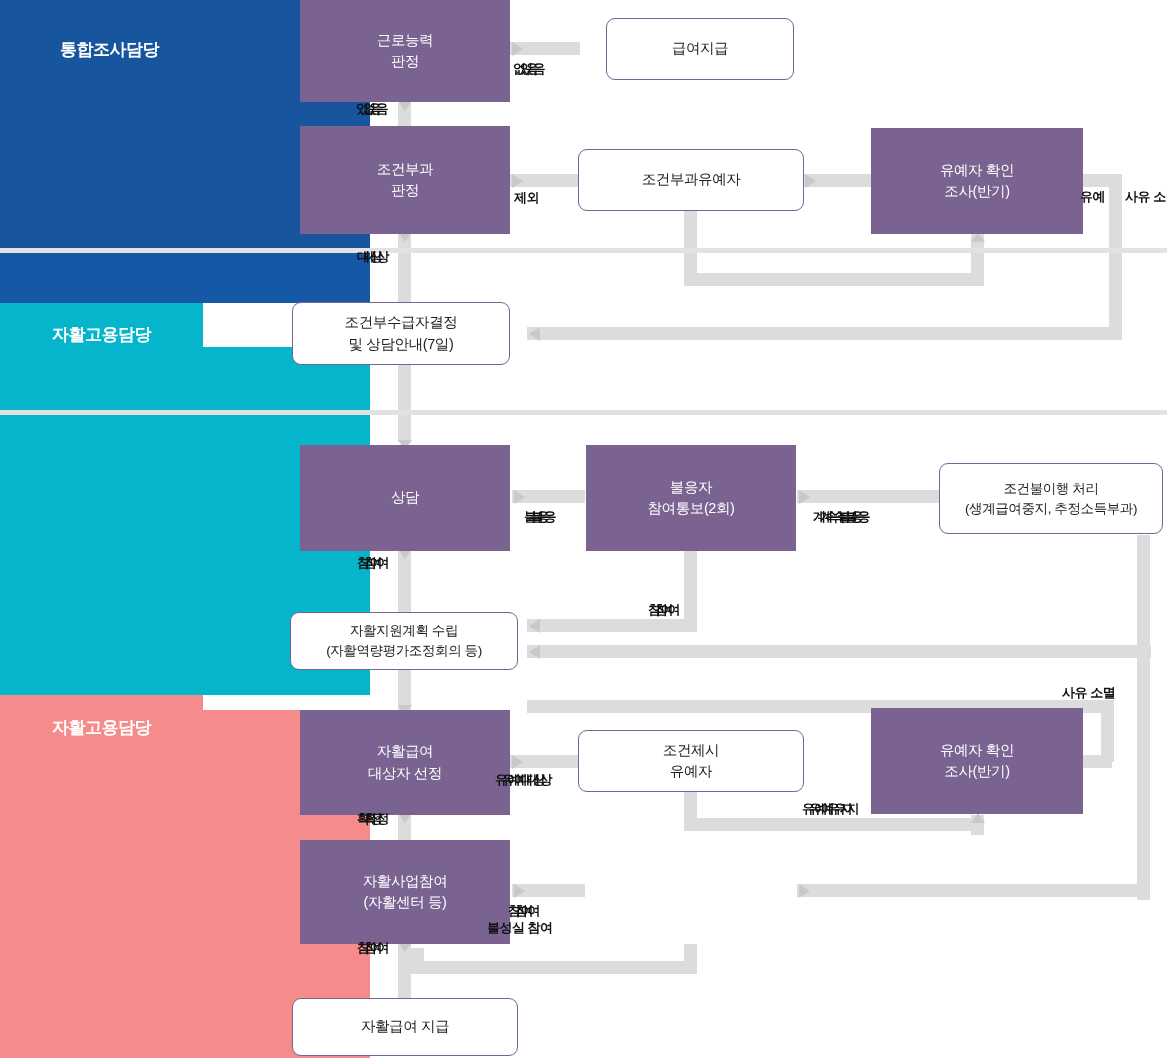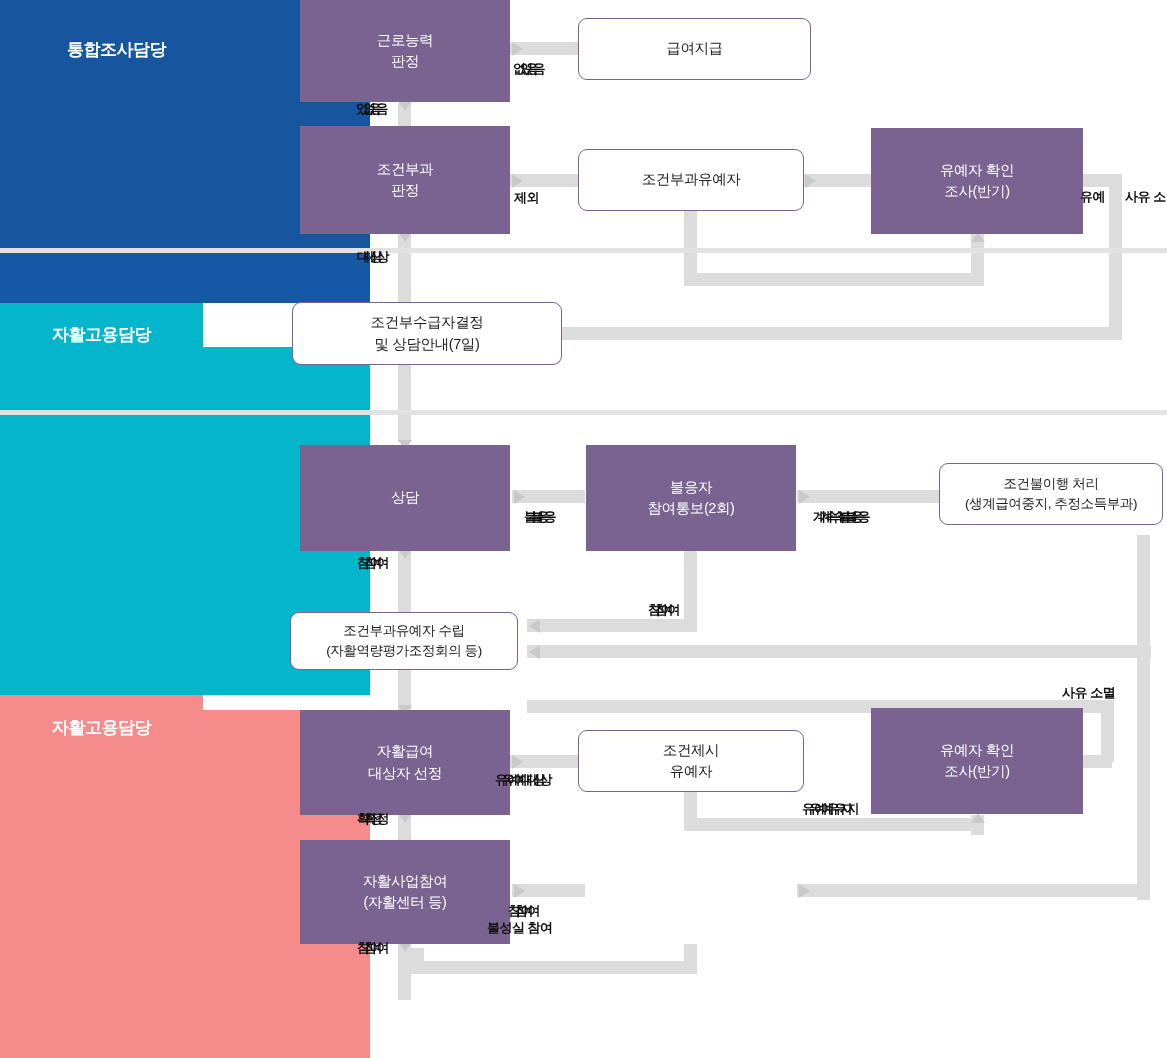--- a/index.html
+++ b/index.html
@@ -113,21 +113,21 @@
   }
 </style>
 </head>
 <body>
 
 <div id="stage">
 
   <div class="band" style="left:0;top:0;width:370px;height:248px;background:#17559e;"></div>
   <div class="band" style="left:0;top:253px;width:370px;height:50px;background:#1558a5;"></div>
   <div class="band" style="left:0;top:303px;width:203px;height:44px;background:#1558a5;"></div>
-  <div class="band-label" style="left:67px;top:38px;">통합조사담당</div>
+  <div class="band-label" style="left:60px;top:38px;">통합조사담당</div>
 
   <div class="band" style="left:0;top:303px;width:203px;height:44px;background:#04b5cb;"></div>
   <div class="band" style="left:0;top:347px;width:370px;height:63px;background:#04b5cb;"></div>
   <div class="band" style="left:0;top:415px;width:370px;height:280px;background:#04b5cb;"></div>
   <div class="band-label" style="left:52px;top:323px;">자활고용담당</div>
 
   <div class="band" style="left:0;top:695px;width:203px;height:42px;background:#f68b8b;"></div>
   <div class="band" style="left:0;top:710px;width:370px;height:348px;background:#f68b8b;"></div>
   <div class="band-label" style="left:52px;top:716px;">자활고용담당</div>
 
@@ -212,21 +212,21 @@
   <div class="conn v" style="left:398px;top:944px;width:13px;height:56px;"></div>
   <div class="arrow down" style="left:397.5px;top:942px;"></div>
 
   <div class="node filled" style="left:300px;top:0px;width:210px;height:102px;">
     <div>
       <span>근로능력</span>
       <span>판정</span>
     </div>
   </div>
 
-  <div class="node outline" style="left:578px;top:18px;width:233px;height:62px;">
+  <div class="node outline" style="left:606px;top:18px;width:188px;height:62px;">
     <div>
       <span>급여지급</span>
     </div>
   </div>
 
   <div class="node filled" style="left:300px;top:126px;width:210px;height:108px;">
     <div>
       <span>조건부과</span>
       <span>판정</span>
     </div>
@@ -238,50 +238,50 @@
     </div>
   </div>
 
   <div class="node filled" style="left:871px;top:128px;width:212px;height:106px;">
     <div>
       <span>유예자 확인</span>
       <span>조사(반기)</span>
     </div>
   </div>
 
-  <div class="node outline" style="left:292px;top:302px;width:270px;height:63px;">
+  <div class="node outline" style="left:292px;top:302px;width:218px;height:63px;">
     <div>
       <span>조건부수급자결정</span>
       <span>및 상담안내(7일)</span>
     </div>
   </div>
 
   <div class="node filled" style="left:300px;top:445px;width:210px;height:106px;">
     <div>
       <span>상담</span>
     </div>
   </div>
 
   <div class="node filled" style="left:586px;top:445px;width:210px;height:106px;">
     <div>
       <span>불응자</span>
       <span>참여통보(2회)</span>
     </div>
   </div>
 
-  <div class="node outline" style="left:939px;top:463px;width:224px;height:62px;font-size:13.5px;">
+  <div class="node outline" style="left:939px;top:463px;width:224px;height:71px;font-size:13.5px;">
     <div>
       <span>조건불이행 처리</span>
       <span>(생계급여중지, 추정소득부과)</span>
     </div>
   </div>
 
   <div class="node outline" style="left:290px;top:612px;width:228px;height:58px;font-size:13.5px;">
     <div>
-      <span>조건부과유예자 수립</span>
+      <span>자활지원계획 수립</span>
       <span>(자활역량평가조정회의 등)</span>
     </div>
   </div>
 
   <div class="node filled" style="left:300px;top:710px;width:210px;height:105px;">
     <div>
       <span>자활급여</span>
       <span>대상자 선정</span>
     </div>
   </div>
@@ -301,20 +301,25 @@
   </div>
 
   <div class="node filled" style="left:300px;top:840px;width:210px;height:104px;">
     <div>
       <span>자활사업참여</span>
       <span>(자활센터 등)</span>
     </div>
   </div>
 
 
+  <div class="node outline" style="left:292px;top:998px;width:226px;height:58px;">
+    <div>
+      <span>자활급여 지급</span>
+    </div>
+  </div>
 
   <div class="elabel" style="left:513px;top:62px;">
     <span>없음</span>
   </div>
   <div class="elabel ghost" style="left:520px;top:62px;">
     <span>있음</span>
   </div>
 
   <div class="elabel" style="left:356px;top:102px;">
     <span>있음</span>

